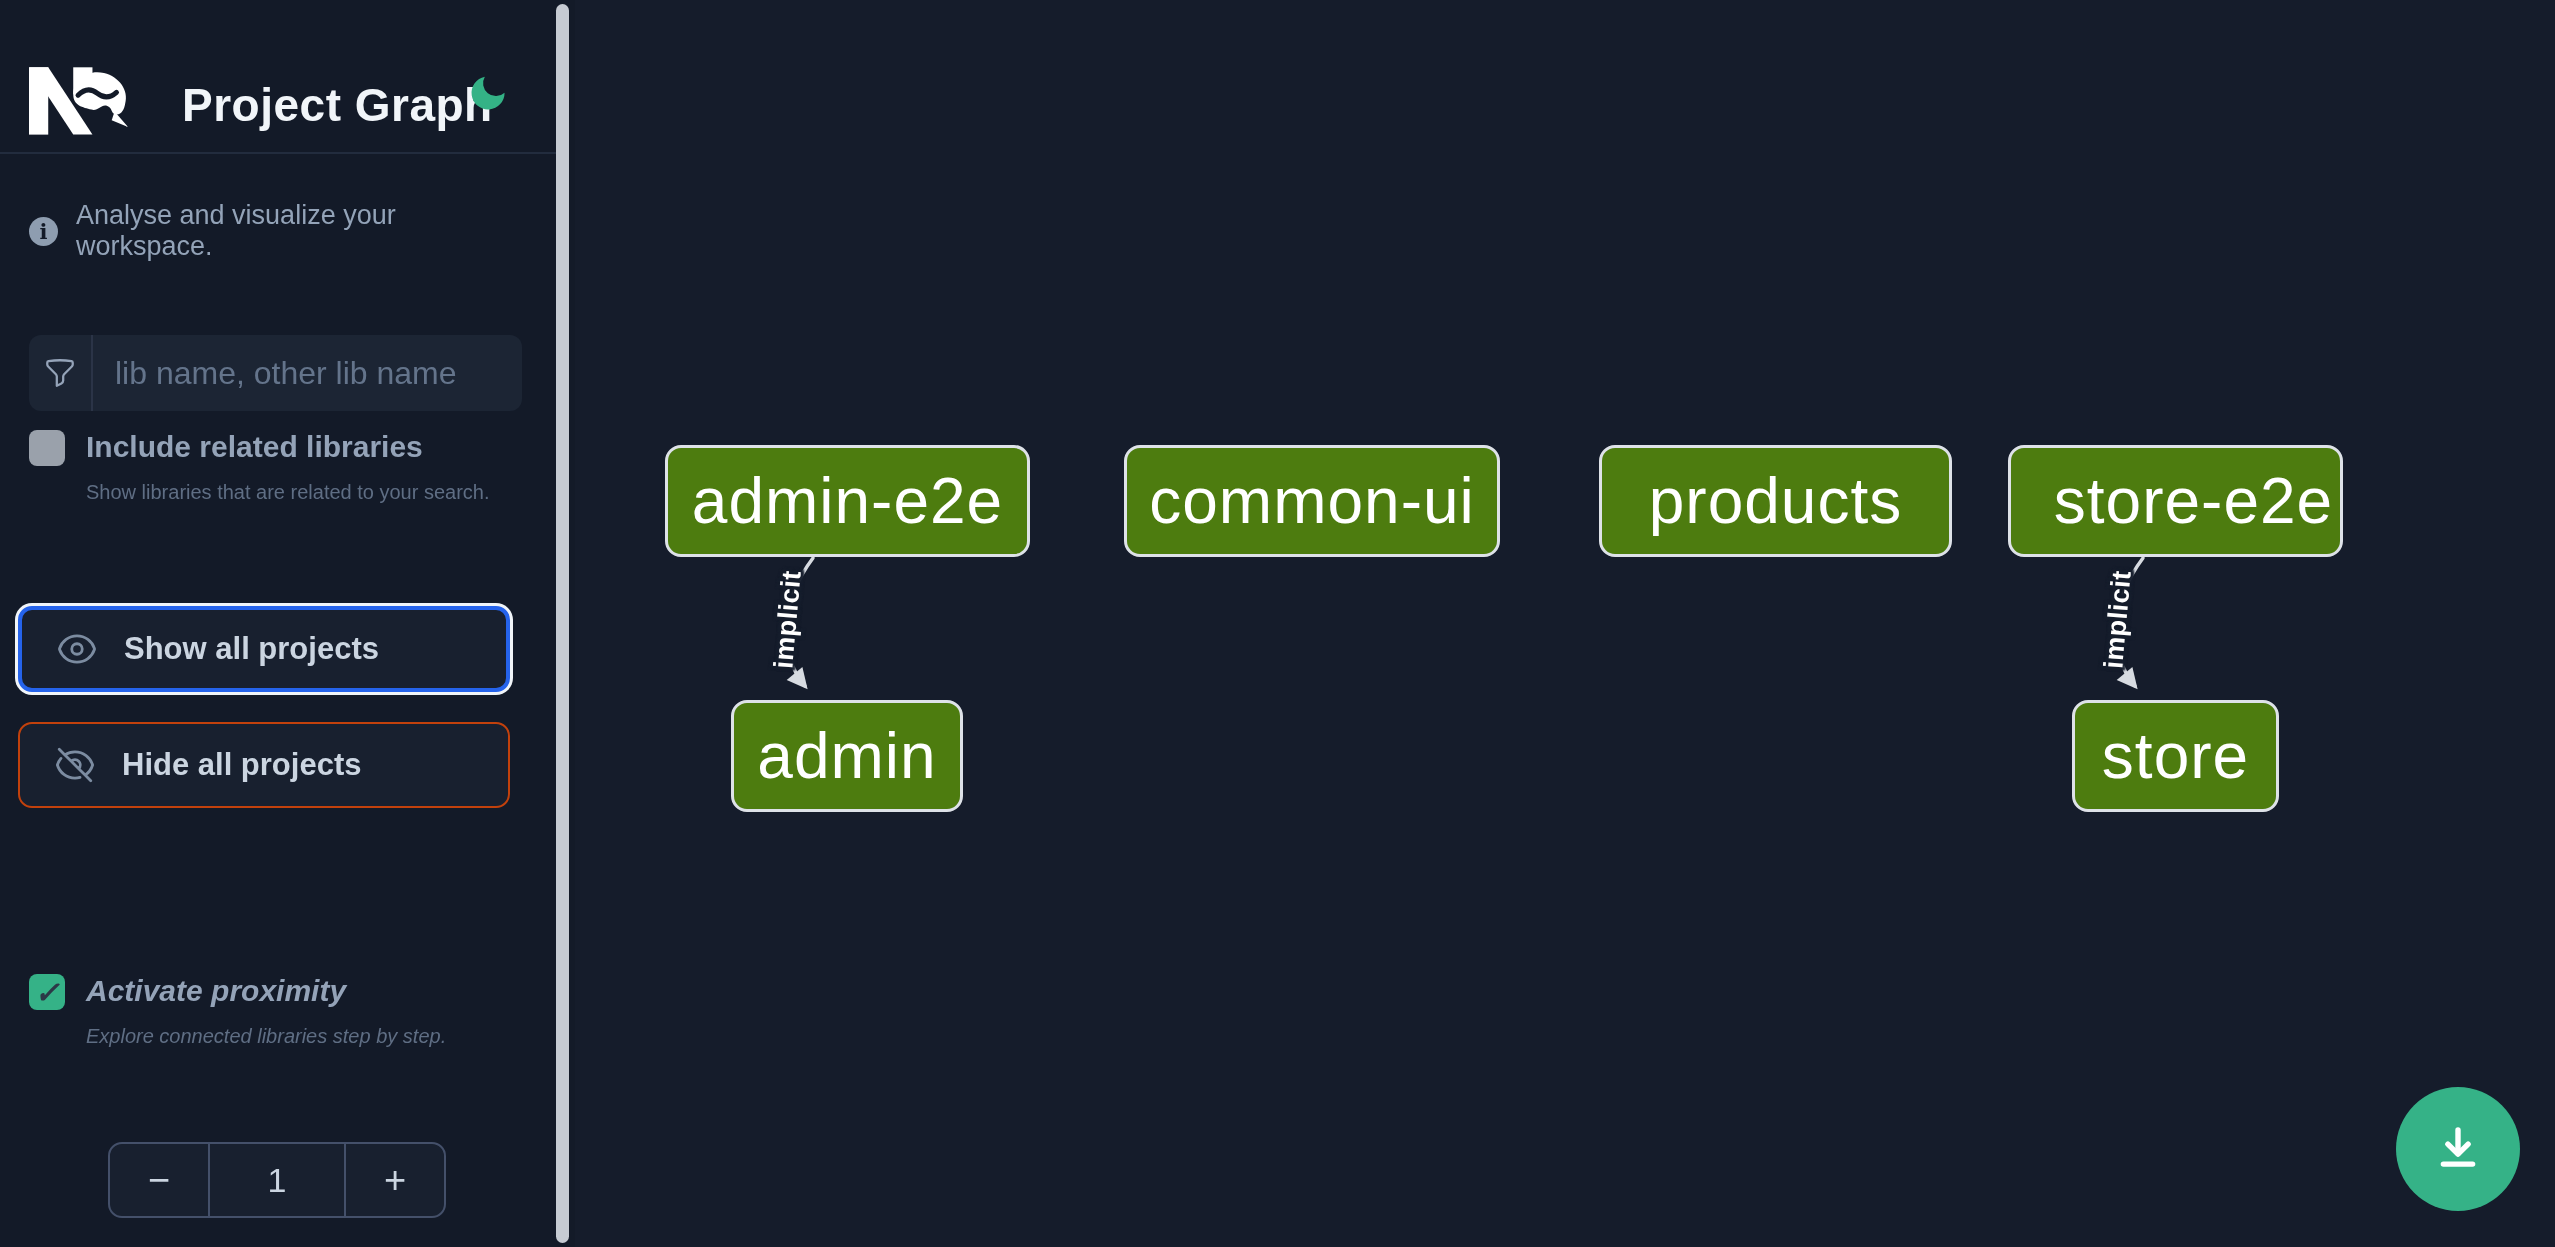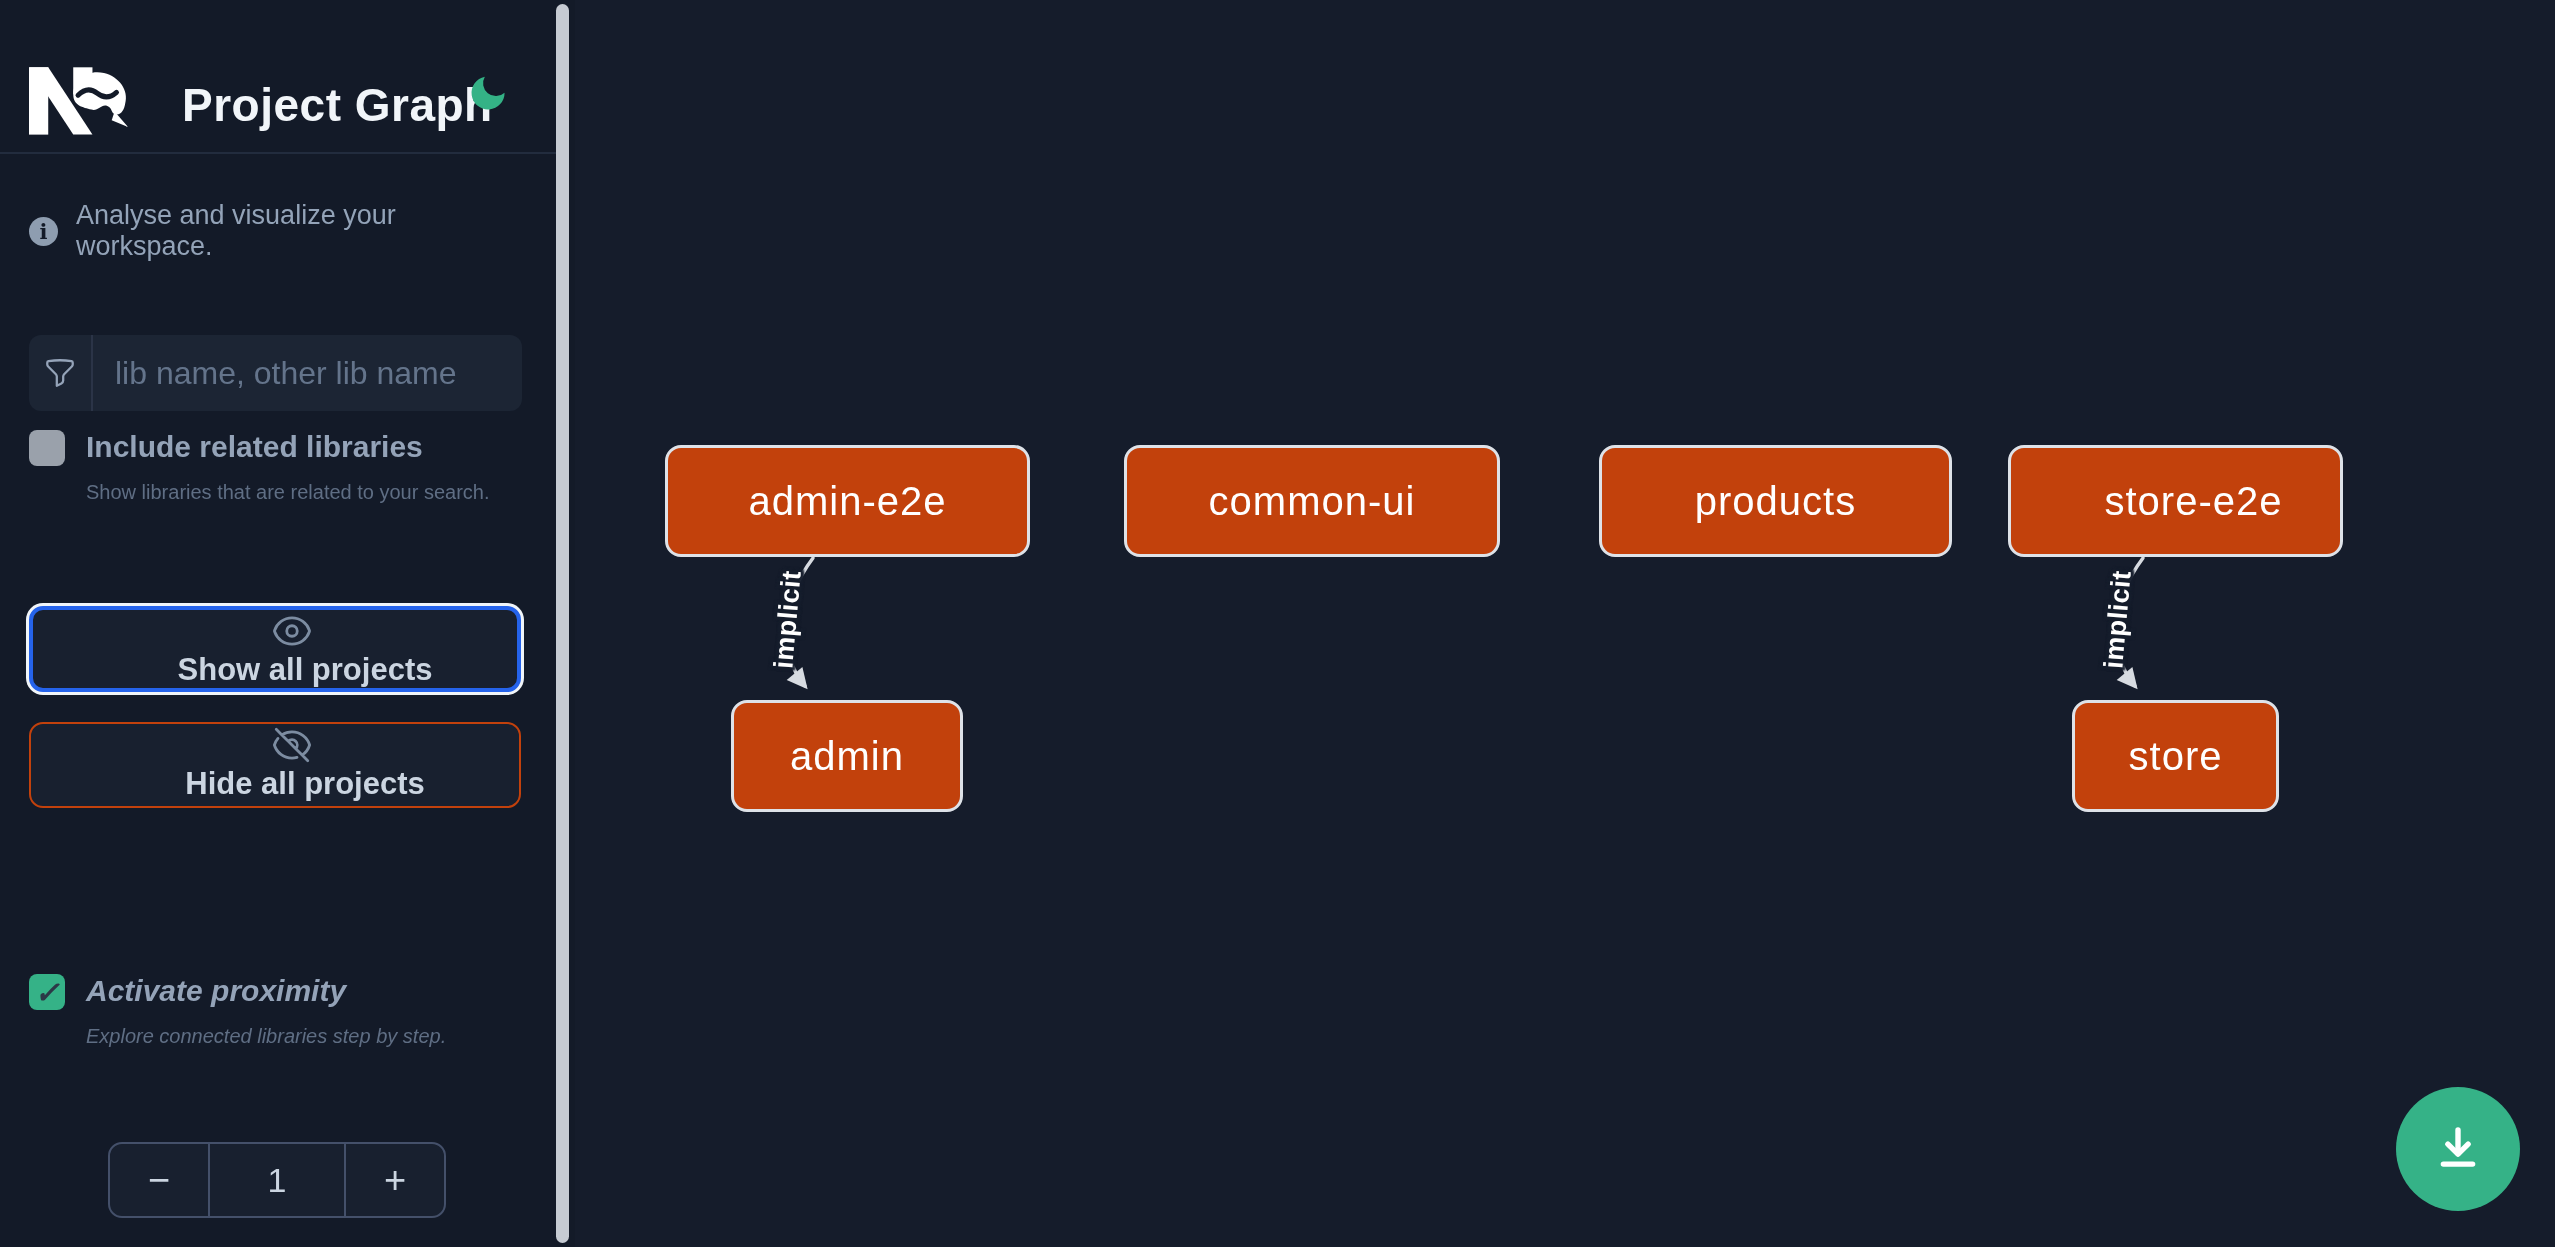--- a/index.html
+++ b/index.html
@@ -25,36 +25,36 @@
   .search-box input::placeholder{color:#64748b;}
   .toggle-row{position:absolute;left:29px;width:500px;display:flex;align-items:flex-start;cursor:pointer;}
   .checkbox{width:36px;height:36px;border-radius:8px;flex:none;margin-top:2px;}
   .checkbox.gray{background:#9aa1ab;}
   .checkbox.white{background:#ffffff;}
   .checkbox.checked{background:#35b287;display:flex;align-items:center;justify-content:center;}
   .checkbox.checked::after{content:"✓";color:#2c3847;font-size:30px;font-weight:bold;}
   .toggle-text{margin-left:21px;width:470px;}
   .toggle-title{font-size:30px;font-weight:700;color:#94a3b8;line-height:38px;}
   .toggle-desc{font-size:20px;color:#5f6e84;line-height:41px;margin-top:6px;}
-  .sb-button{position:absolute;left:29px;width:492px;height:86px;border-radius:14px;background:#18202f;
-    display:flex;align-items:center;cursor:pointer;box-sizing:border-box;padding:0 0 0 34px;flex-direction:column;}
+  .sb-button{position:absolute;left:18px;width:492px;height:86px;border-radius:14px;background:#18202f;
+    display:flex;align-items:center;cursor:pointer;box-sizing:border-box;padding:0 0 0 34px;}
   .sb-button .label{font-size:31px;font-weight:700;color:#cbd5e1;margin-left:26px;}
   .sb-button.primary{border:4px solid #2563eb;box-shadow:0 0 0 3px #f1f5f9;}
   .sb-button.secondary{border:2px solid #c2410c;}
   .stepper{position:absolute;left:108px;top:1142px;width:338px;height:76px;border:2px solid #44506a;border-radius:14px;
     display:flex;box-sizing:border-box;overflow:hidden;background:#18202f;}
   .stepper .seg{display:flex;align-items:center;justify-content:center;color:#cbd5e1;}
   .stepper button.seg{background:none;border:none;cursor:pointer;font-size:38px;color:#cbd5e1;width:98px;font-family:inherit;}
   .stepper .value{flex:1;font-size:34px;border-left:2px solid #44506a;border-right:2px solid #44506a;}
   .icon-stroke{stroke:#7c8ca1;fill:none;stroke-width:1.6;stroke-linecap:round;stroke-linejoin:round;}
   
   .main{position:absolute;left:575px;top:0;width:1980px;height:1247px;background:#151c2b;}
-  .node{position:absolute;height:112px;background:#c2410c;border:3px solid #dee2e8;border-radius:16px;
+  .node{position:absolute;height:112px;background:#4d7c0f;border:3px solid #dee2e8;border-radius:16px;
     box-sizing:border-box;display:flex;align-items:center;justify-content:center;
-    color:#ffffff;font-size:40px;letter-spacing:1px;cursor:pointer;}
+    color:#ffffff;font-size:64px;letter-spacing:1px;cursor:pointer;}
   .edges{position:absolute;left:0;top:0;}
   .edge-label{position:absolute;width:150px;text-align:center;color:#ffffff;font-size:27px;font-weight:700;
     transform:rotate(-85deg);letter-spacing:.5px;
     text-shadow:-3px -3px 2px #161e2d,3px -3px 2px #161e2d,-3px 3px 2px #161e2d,3px 3px 2px #161e2d,
       0 -3px 2px #161e2d,0 3px 2px #161e2d,-3px 0 2px #161e2d,3px 0 2px #161e2d;}
   .fab{position:absolute;left:1821px;top:1087px;width:124px;height:124px;border-radius:50%;background:#35b287;
     border:none;cursor:pointer;display:flex;align-items:center;justify-content:center;}
 </style>
 </head>
 <body>

